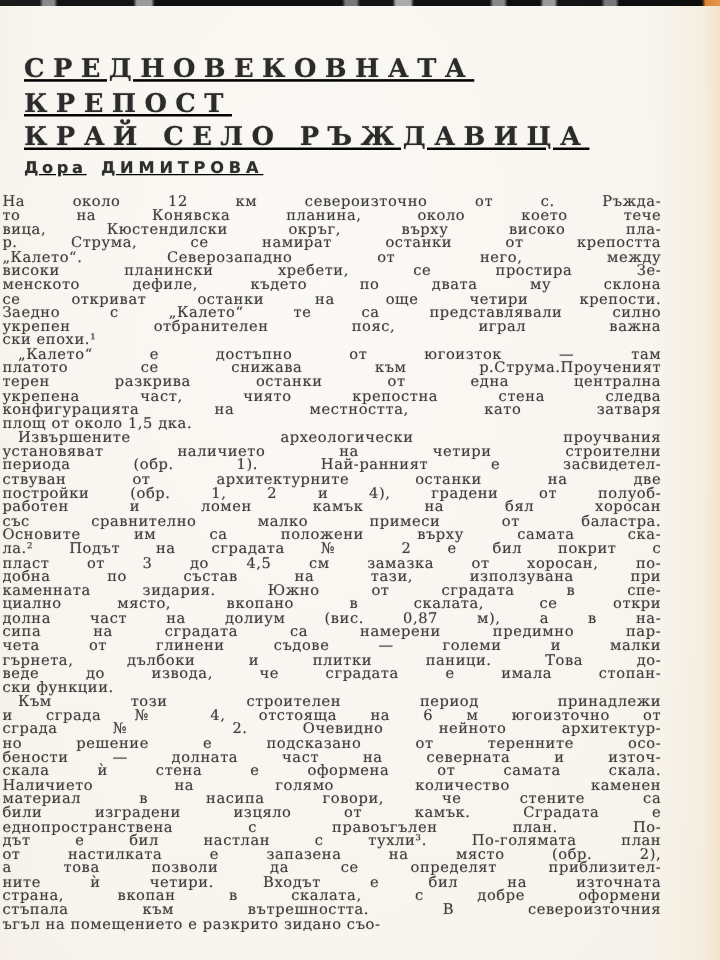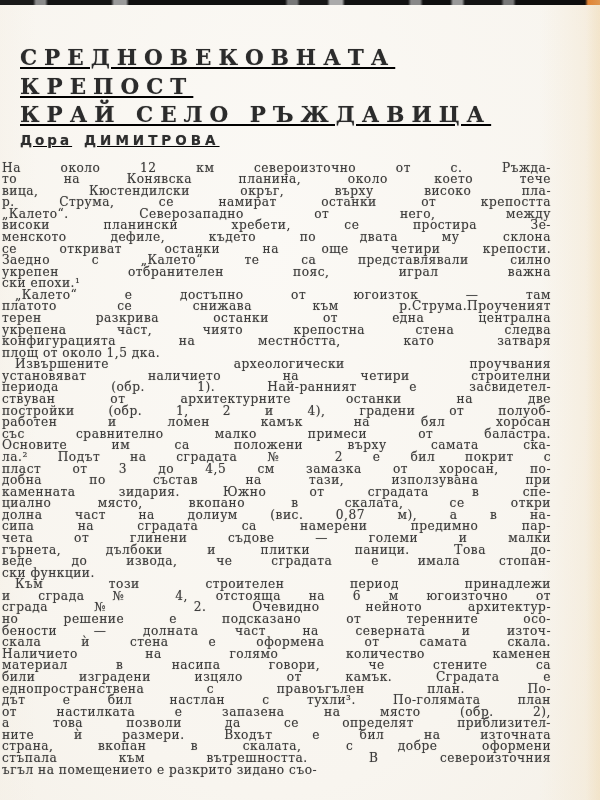--- a/index.html
+++ b/index.html
@@ -138,19 +138,19 @@
         <div class="line">но решение е подсказано от теренните осо-</div>
         <div class="line">бености — долната част на северната и източ-</div>
         <div class="line">скала ѝ стена е оформена от самата скала.</div>
         <div class="line">Наличието на голямо количество каменен</div>
         <div class="line">материал в насипа говори, че стените са</div>
         <div class="line">били изградени изцяло от камък. Сградата е</div>
         <div class="line">еднопространствена с правоъгълен план. По-</div>
         <div class="line">дът е бил настлан с тухли³. По-голямата план</div>
         <div class="line">от настилката е запазена на място (обр. 2),</div>
         <div class="line">а това позволи да се определят приблизител-</div>
-        <div class="line">ните ѝ размери. Входът е бил на източната</div>
+        <div class="line">ните ѝ четири. Входът е бил на източната</div>
         <div class="line">страна, вкопан в скалата, с добре оформени</div>
         <div class="line">стъпала към вътрешността. В североизточния</div>
         <div class="line last">ъгъл на помещението е разкрито зидано съо-</div>
       </div>
     </main>
 </div>
 
 </body></html>

